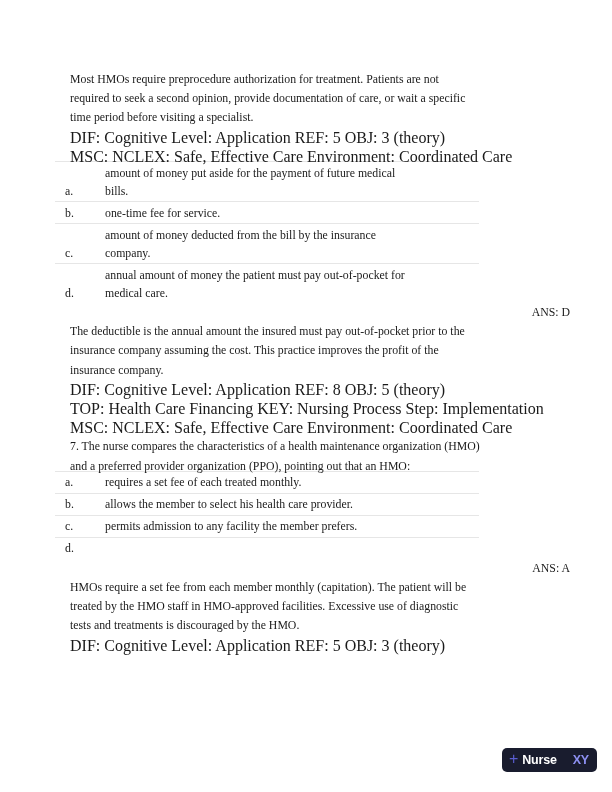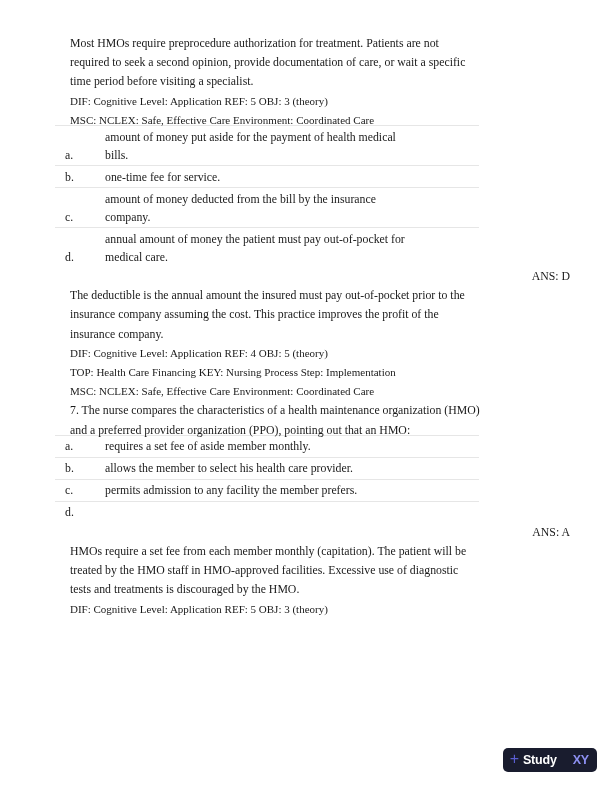--- a/index.html
+++ b/index.html
@@ -2,24 +2,24 @@
 <html><head>
 <meta charset="utf-8">
 <style>
   html,body{margin:0;padding:0;}
   body{
     width:612px;height:792px;position:relative;background:#ffffff;
     font-family:"Liberation Serif", serif;color:#1a1a1a;overflow:hidden;
   }
   .content{
     position:absolute;left:70px;top:0;width:500px;
-    padding-top:34px;font-size:11.8px;line-height:19.2px;
+    padding-top:70px;font-size:11.8px;line-height:19.2px;
   }
   .content p{margin:0;white-space:pre;}
-  .meta{font-size:11px;}
+  .meta{font-size:16px;}
   .opt-table{
     margin-left:-15px;margin-top:-5px;width:424px;
     border-top:1px solid var(--rule,#e6e6e6);
   }
   .opt-row{
     display:flex;align-items:flex-end;
     border-bottom:1px solid var(--rule,#e6e6e6);
     padding:1.5px 0;line-height:18px;
   }
   .opt-row.last{border-bottom:none;}
@@ -47,21 +47,21 @@
   <p>Most HMOs require preprocedure authorization for treatment. Patients are not
 required to seek a second opinion, provide documentation of care, or wait a specific
 time period before visiting a specialist.</p>
   <p class="meta">DIF: Cognitive Level: Application REF: 5 OBJ: 3 (theory)</p>
   <p class="meta">MSC: NCLEX: Safe, Effective Care Environment: Coordinated Care</p>
 
 
   <div class="opt-table">
     <div class="opt-row">
       <span class="opt-letter">a.</span>
-      <span class="opt-text">amount of money put aside for the payment of health medical
+      <span class="opt-text">amount of money put aside for the payment of future medical
 bills.</span>
     </div>
     <div class="opt-row">
       <span class="opt-letter">b.</span>
       <span class="opt-text">one-time fee for service.</span>
     </div>
     <div class="opt-row">
       <span class="opt-letter">c.</span>
       <span class="opt-text">amount of money deducted from the bill by the insurance
 company.</span>
@@ -70,31 +70,31 @@
       <span class="opt-letter">d.</span>
       <span class="opt-text">annual amount of money the patient must pay out-of-pocket for
 medical care.</span>
     </div>
   </div>
 
   <p class="ans">ANS: D</p>
   <p>The deductible is the annual amount the insured must pay out-of-pocket prior to the
 insurance company assuming the cost. This practice improves the profit of the
 insurance company.</p>
-  <p class="meta">DIF: Cognitive Level: Application REF: 4 OBJ: 5 (theory)</p>
+  <p class="meta">DIF: Cognitive Level: Application REF: 8 OBJ: 5 (theory)</p>
   <p class="meta">TOP: Health Care Financing KEY: Nursing Process Step: Implementation</p>
   <p class="meta">MSC: NCLEX: Safe, Effective Care Environment: Coordinated Care</p>
 
   <p>7. The nurse compares the characteristics of a health maintenance organization (HMO)
 and a preferred provider organization (PPO), pointing out that an HMO:</p>
 
   <div class="opt-table">
     <div class="opt-row">
       <span class="opt-letter">a.</span>
-      <span class="opt-text">requires a set fee of aside member monthly.</span>
+      <span class="opt-text">requires a set fee of each treated monthly.</span>
     </div>
     <div class="opt-row">
       <span class="opt-letter">b.</span>
       <span class="opt-text">allows the member to select his health care provider.</span>
     </div>
     <div class="opt-row">
       <span class="opt-letter">c.</span>
       <span class="opt-text">permits admission to any facility the member prefers.</span>
     </div>
     <div class="opt-row last">
@@ -105,15 +105,15 @@
   <p class="ans">ANS: A</p>
   <p>HMOs require a set fee from each member monthly (capitation). The patient will be
 treated by the HMO staff in HMO-approved facilities. Excessive use of diagnostic
 tests and treatments is discouraged by the HMO.</p>
   <p class="meta">DIF: Cognitive Level: Application REF: 5 OBJ: 3 (theory)</p>
 
 </div>
 
 <div class="logo">
   <span class="plus">+</span>
-  <span class="brand">Study</span>
+  <span class="brand">Nurse</span>
     <span class="brand-xy">XY</span>
 </div>
 
 </body></html>

